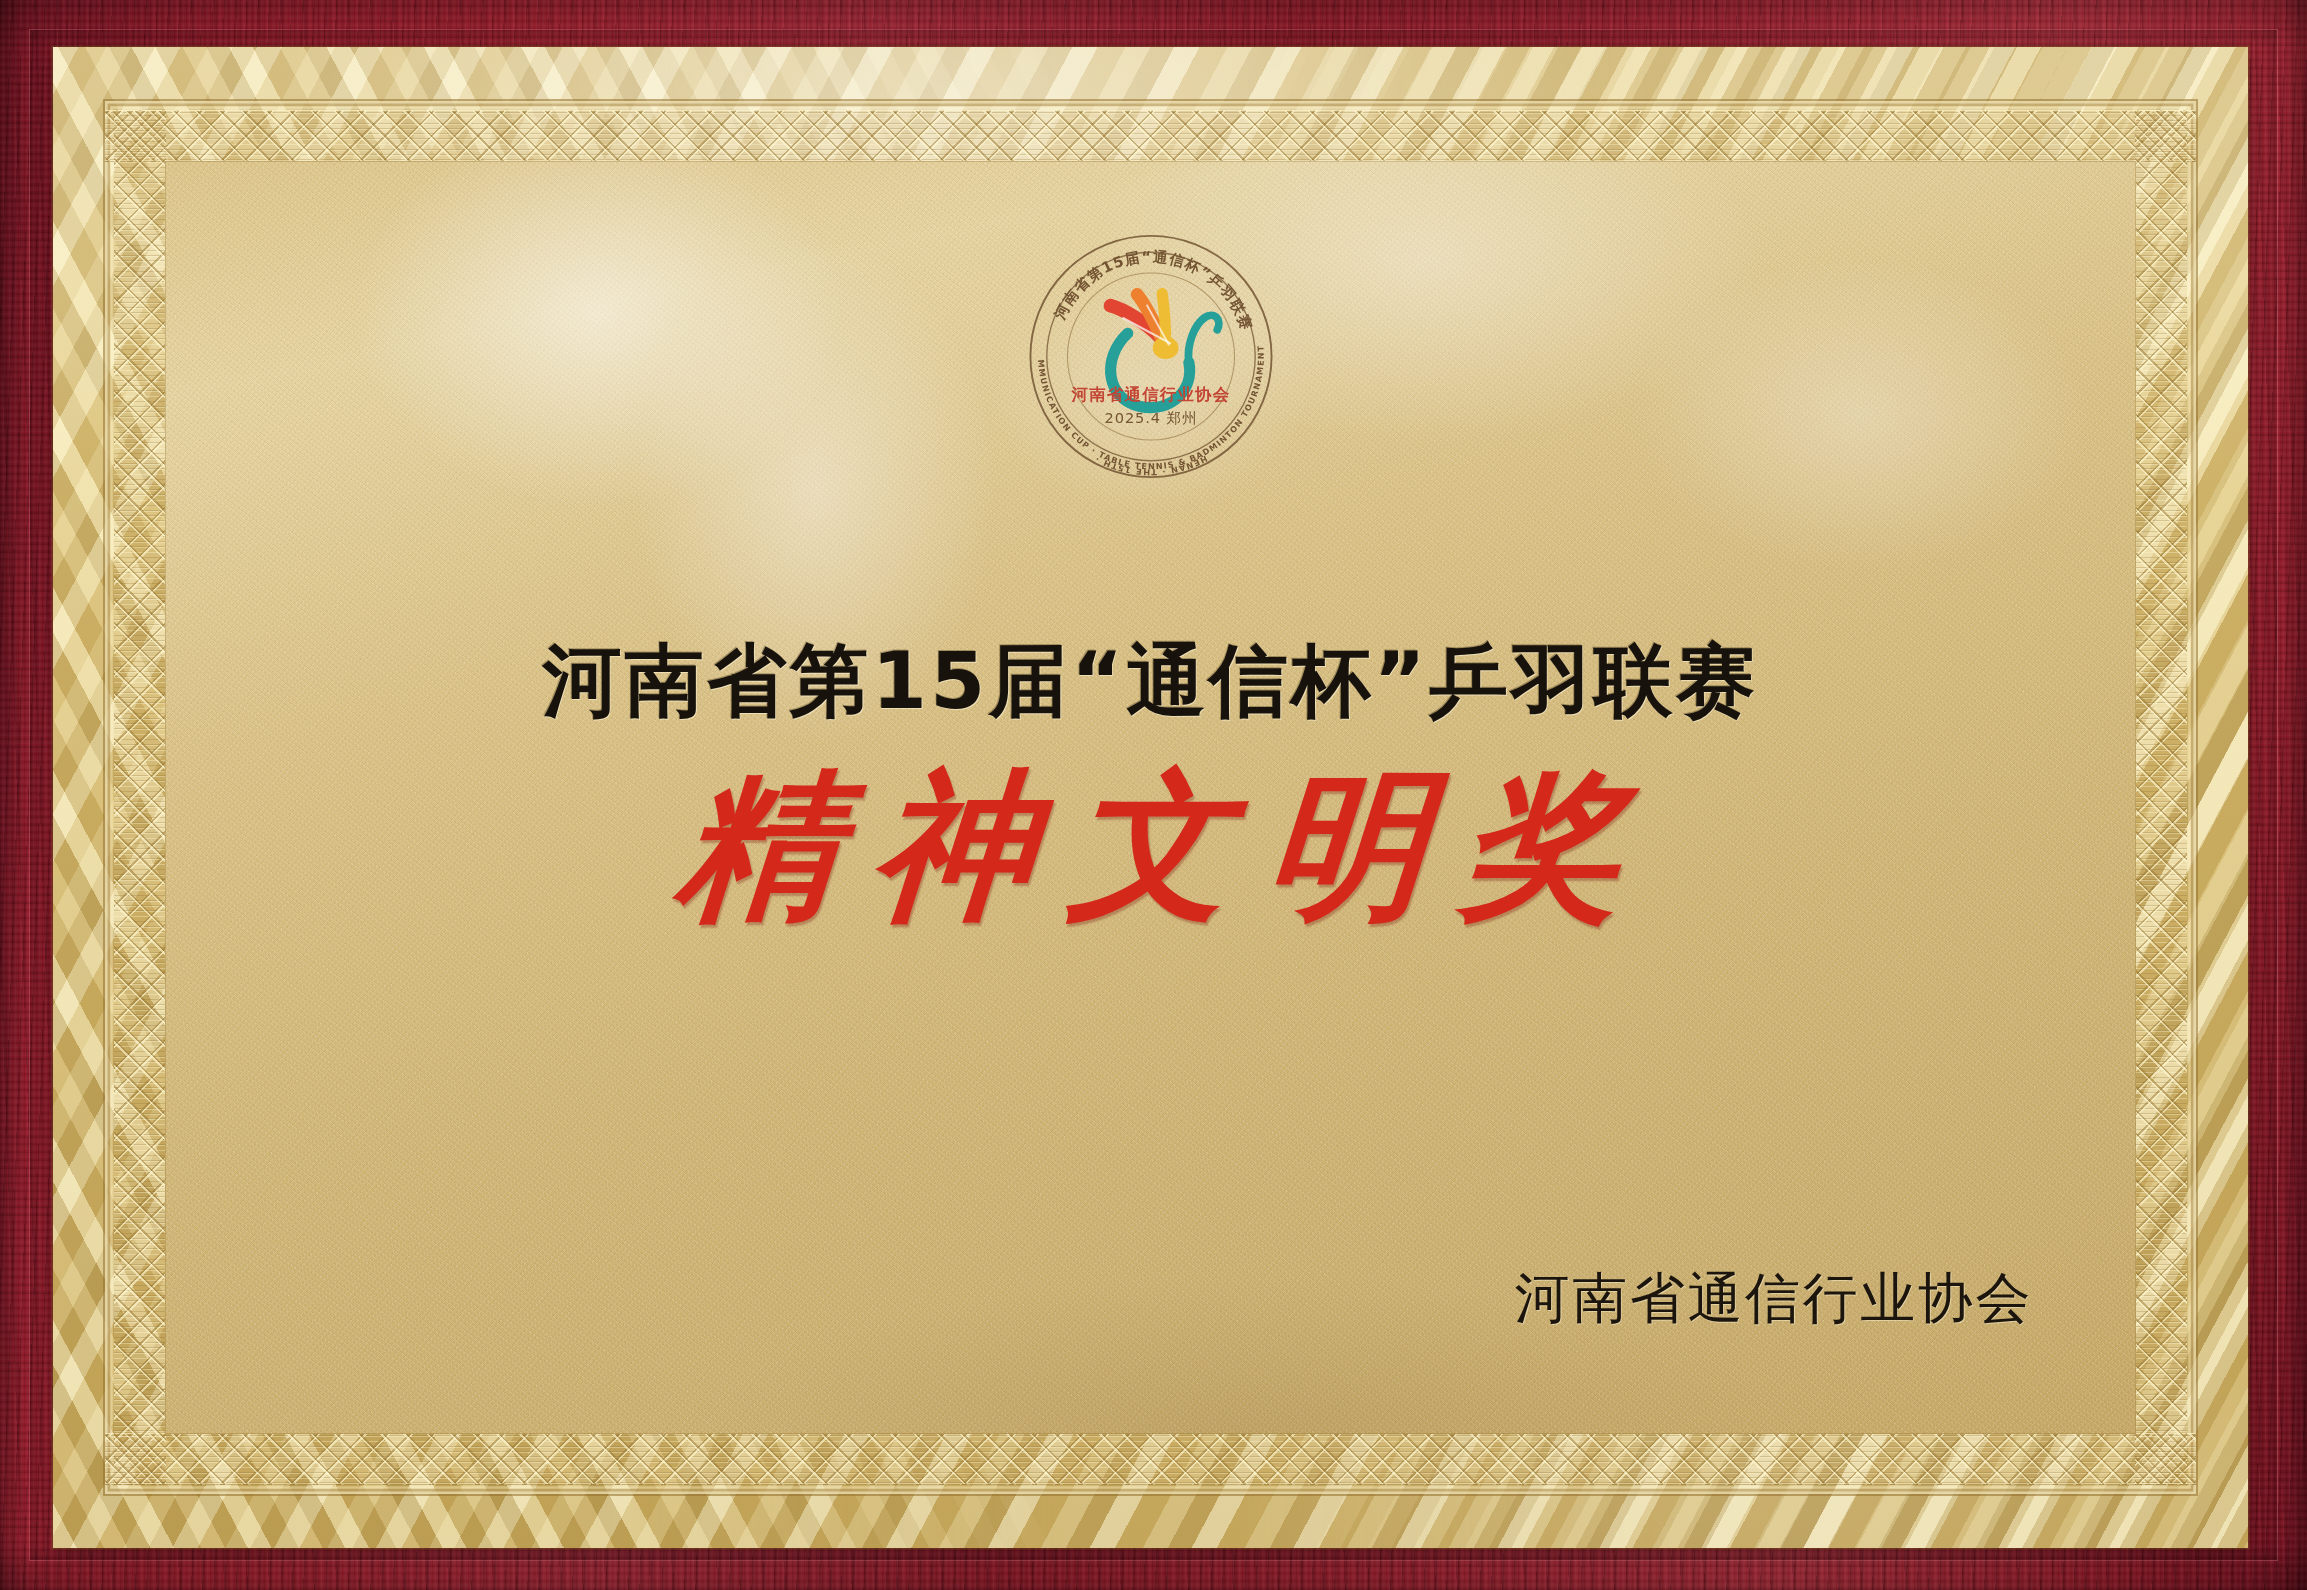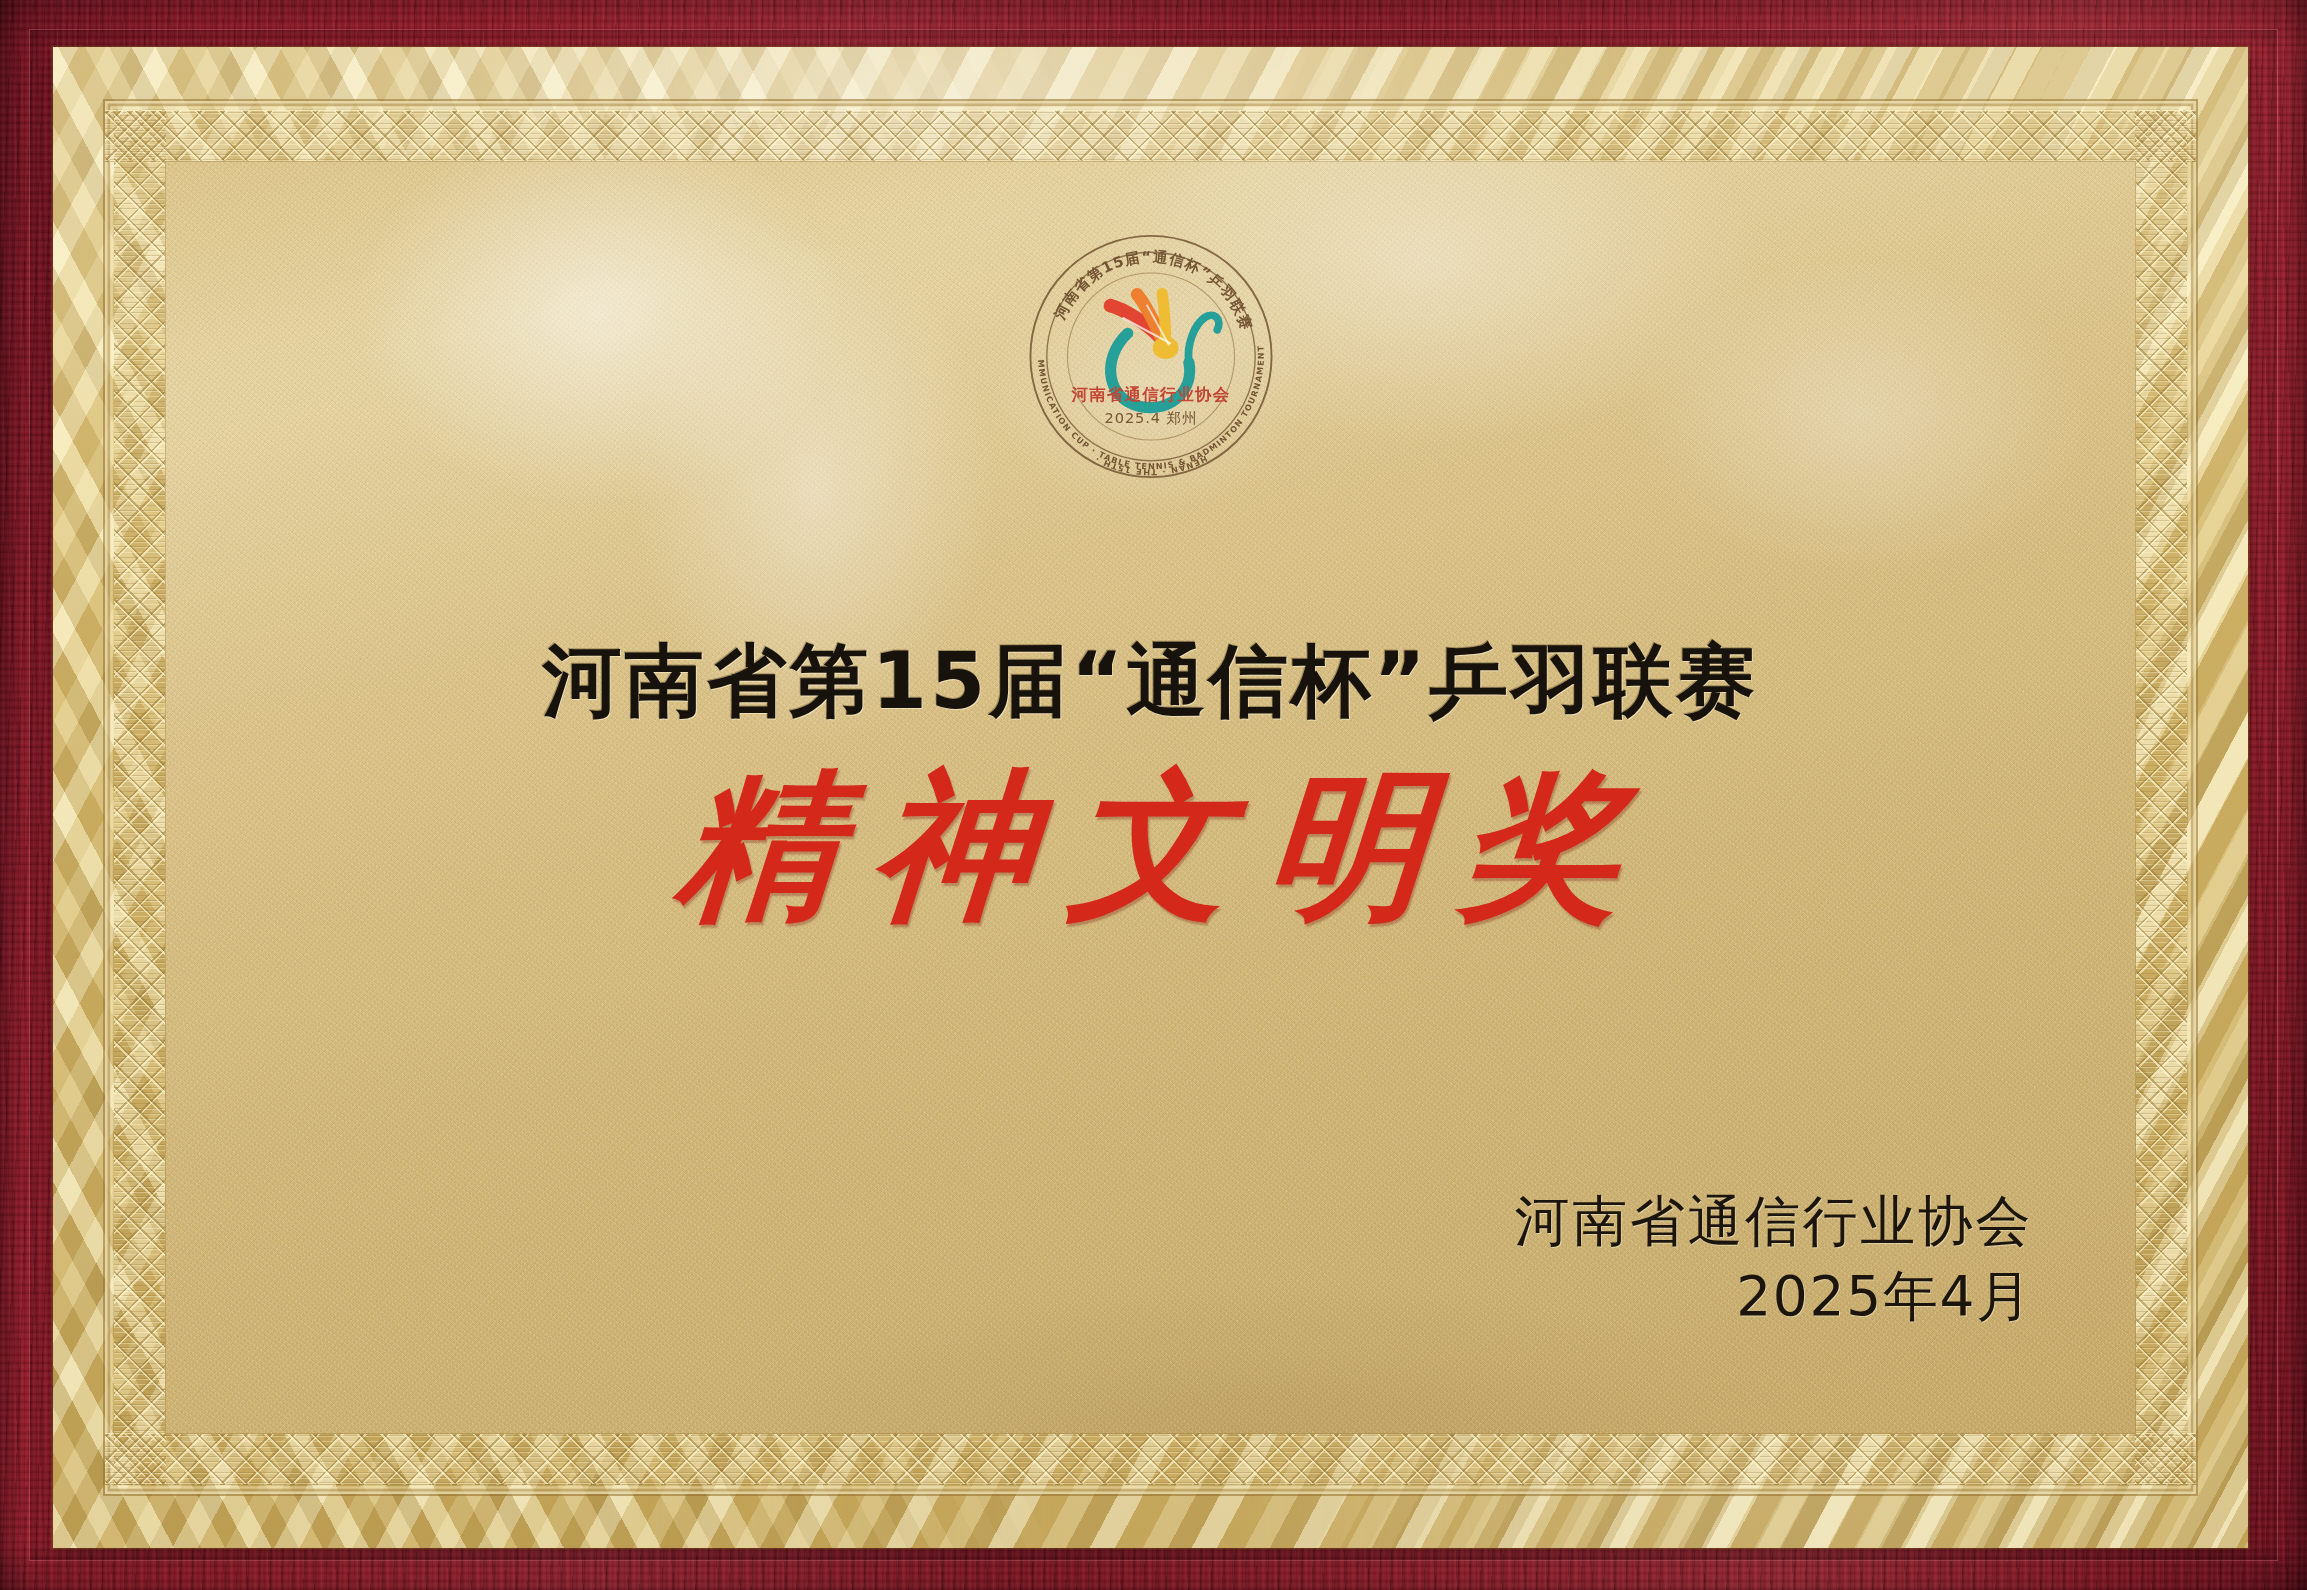--- a/index.html
+++ b/index.html
@@ -257,20 +257,19 @@
             <text x="155" y="232" text-anchor="middle" font-family="DejaVu Sans, sans-serif" font-size="17" fill="#6a4a2a" letter-spacing="1">2025.4 郑州</text>
           </svg>
         </div>
 
         <div id="headline">河南省第15届“通信杯”乒羽联赛</div>
 
         <div id="award">精神文明奖</div>
 
         <div id="signature">
           <div id="sig-org">河南省通信行业协会</div>
-          <div id="sig-date">2025年4月</div>
         </div>
 
       </div>
     </div>
   </div>
 </div>
 
 
 </body></html>

